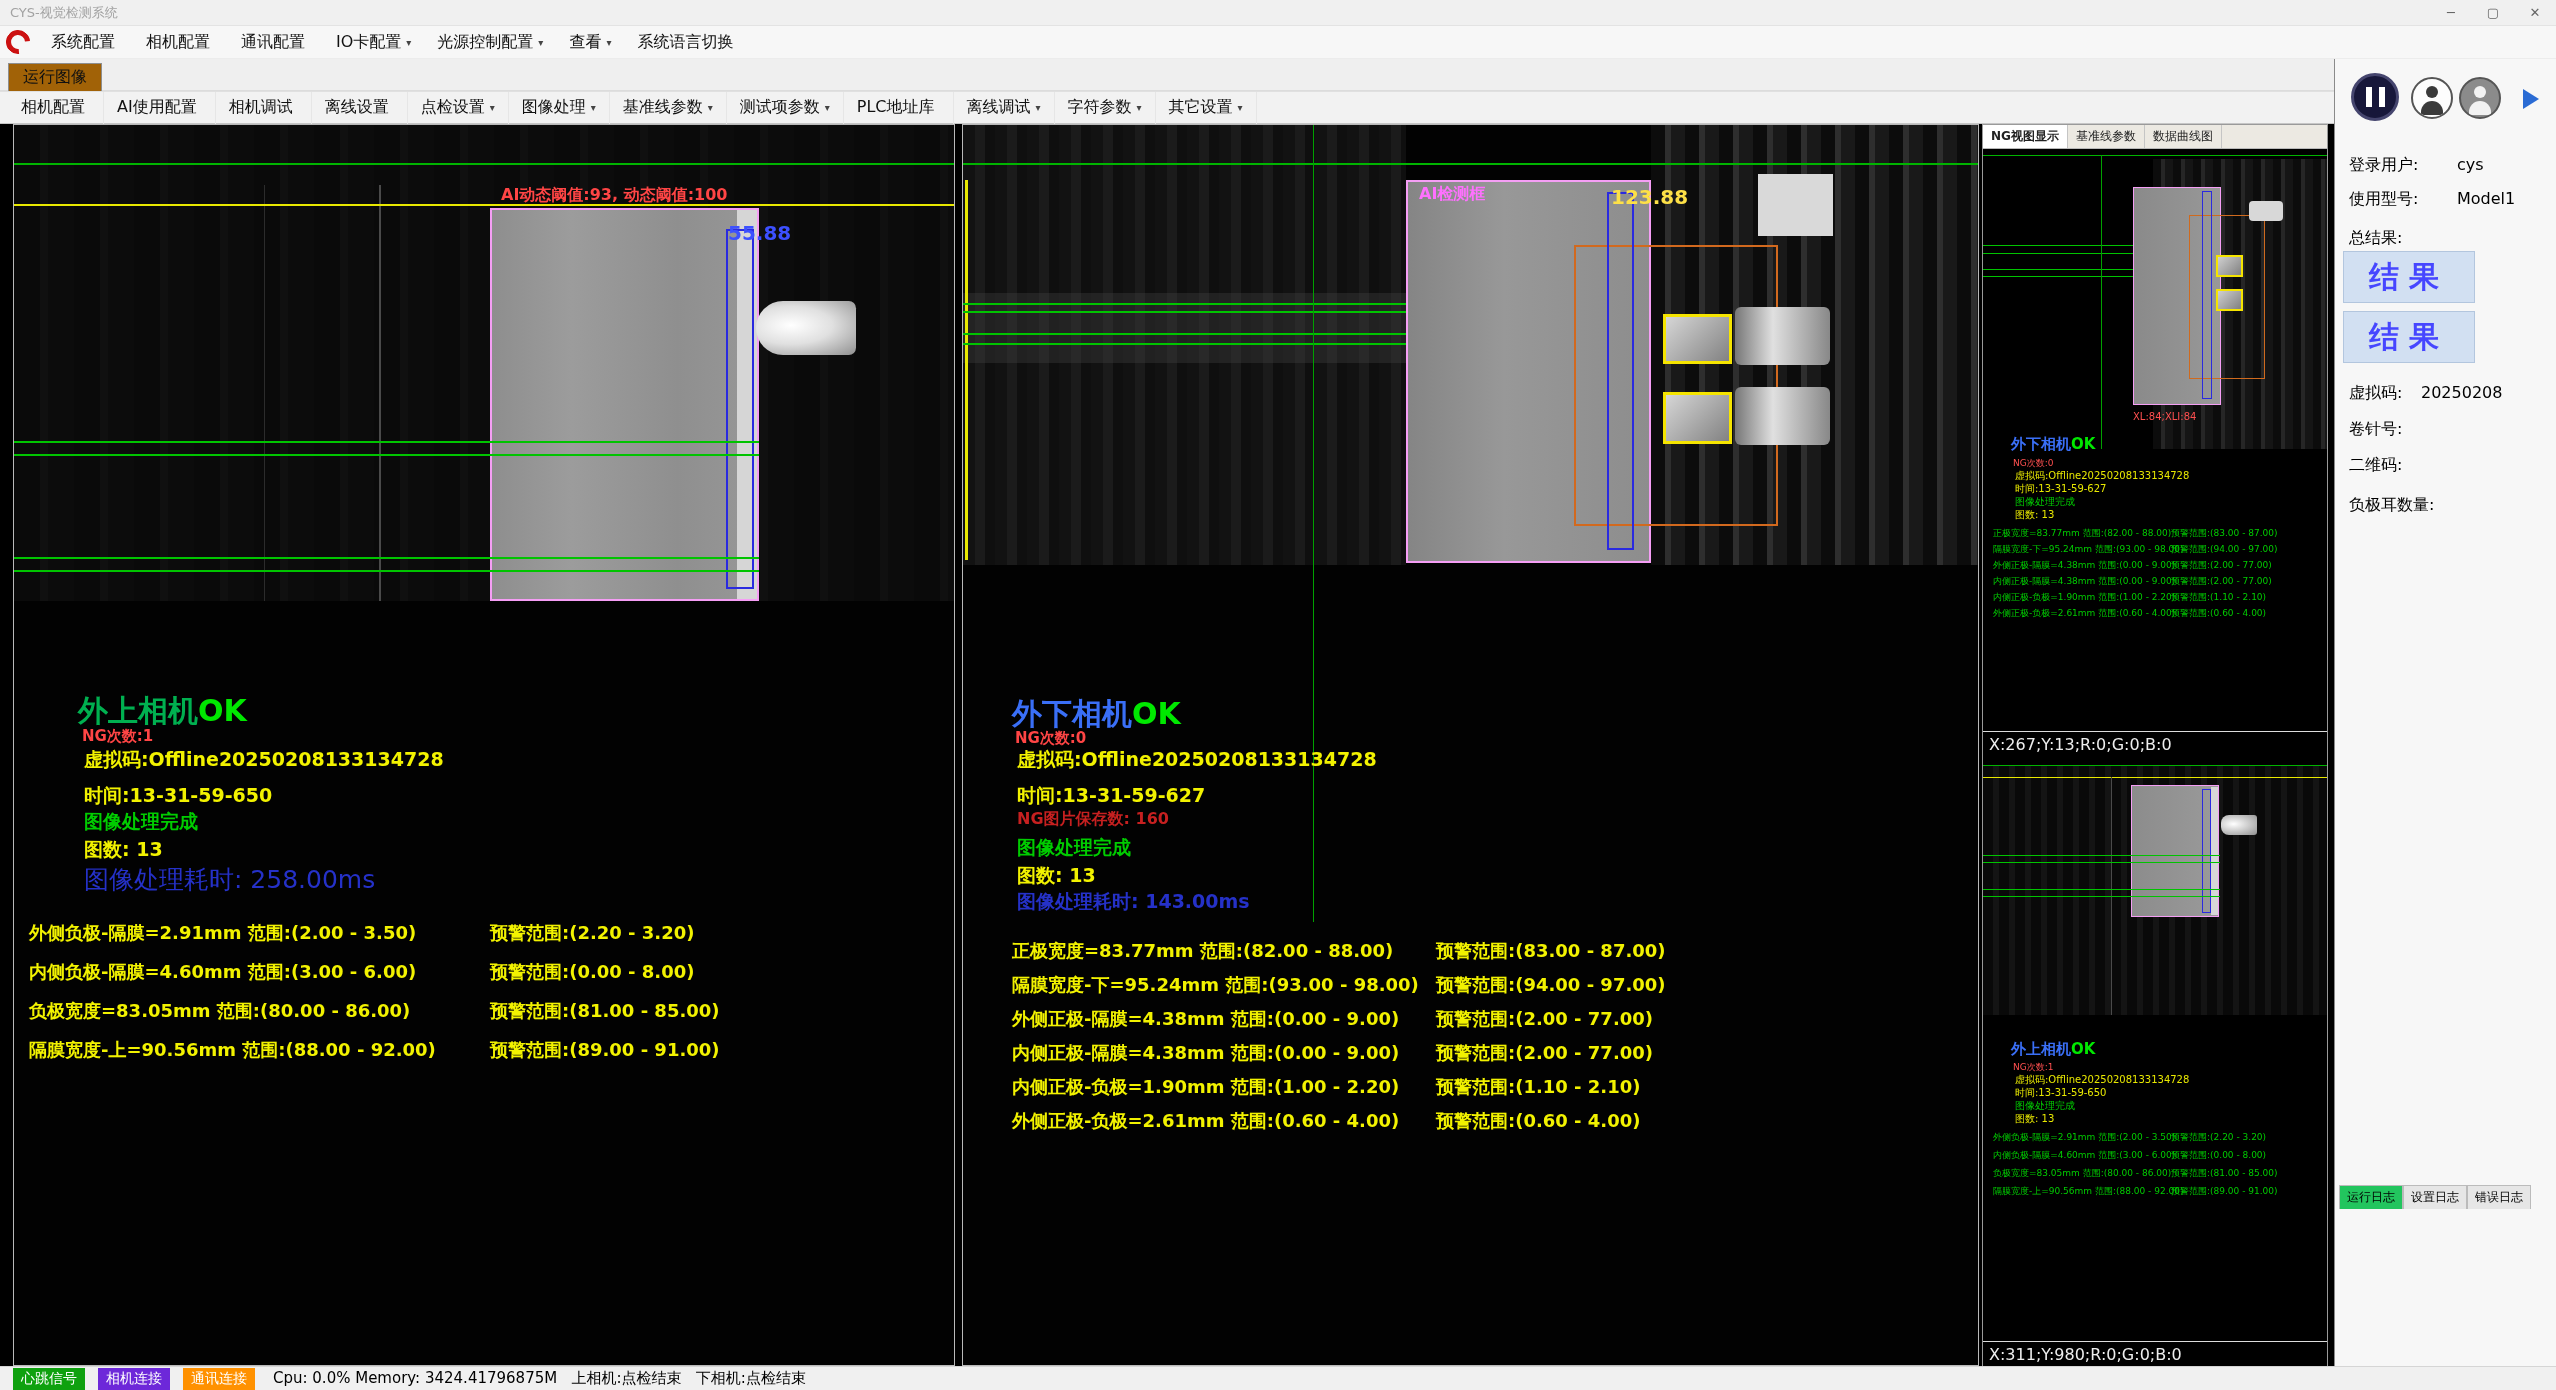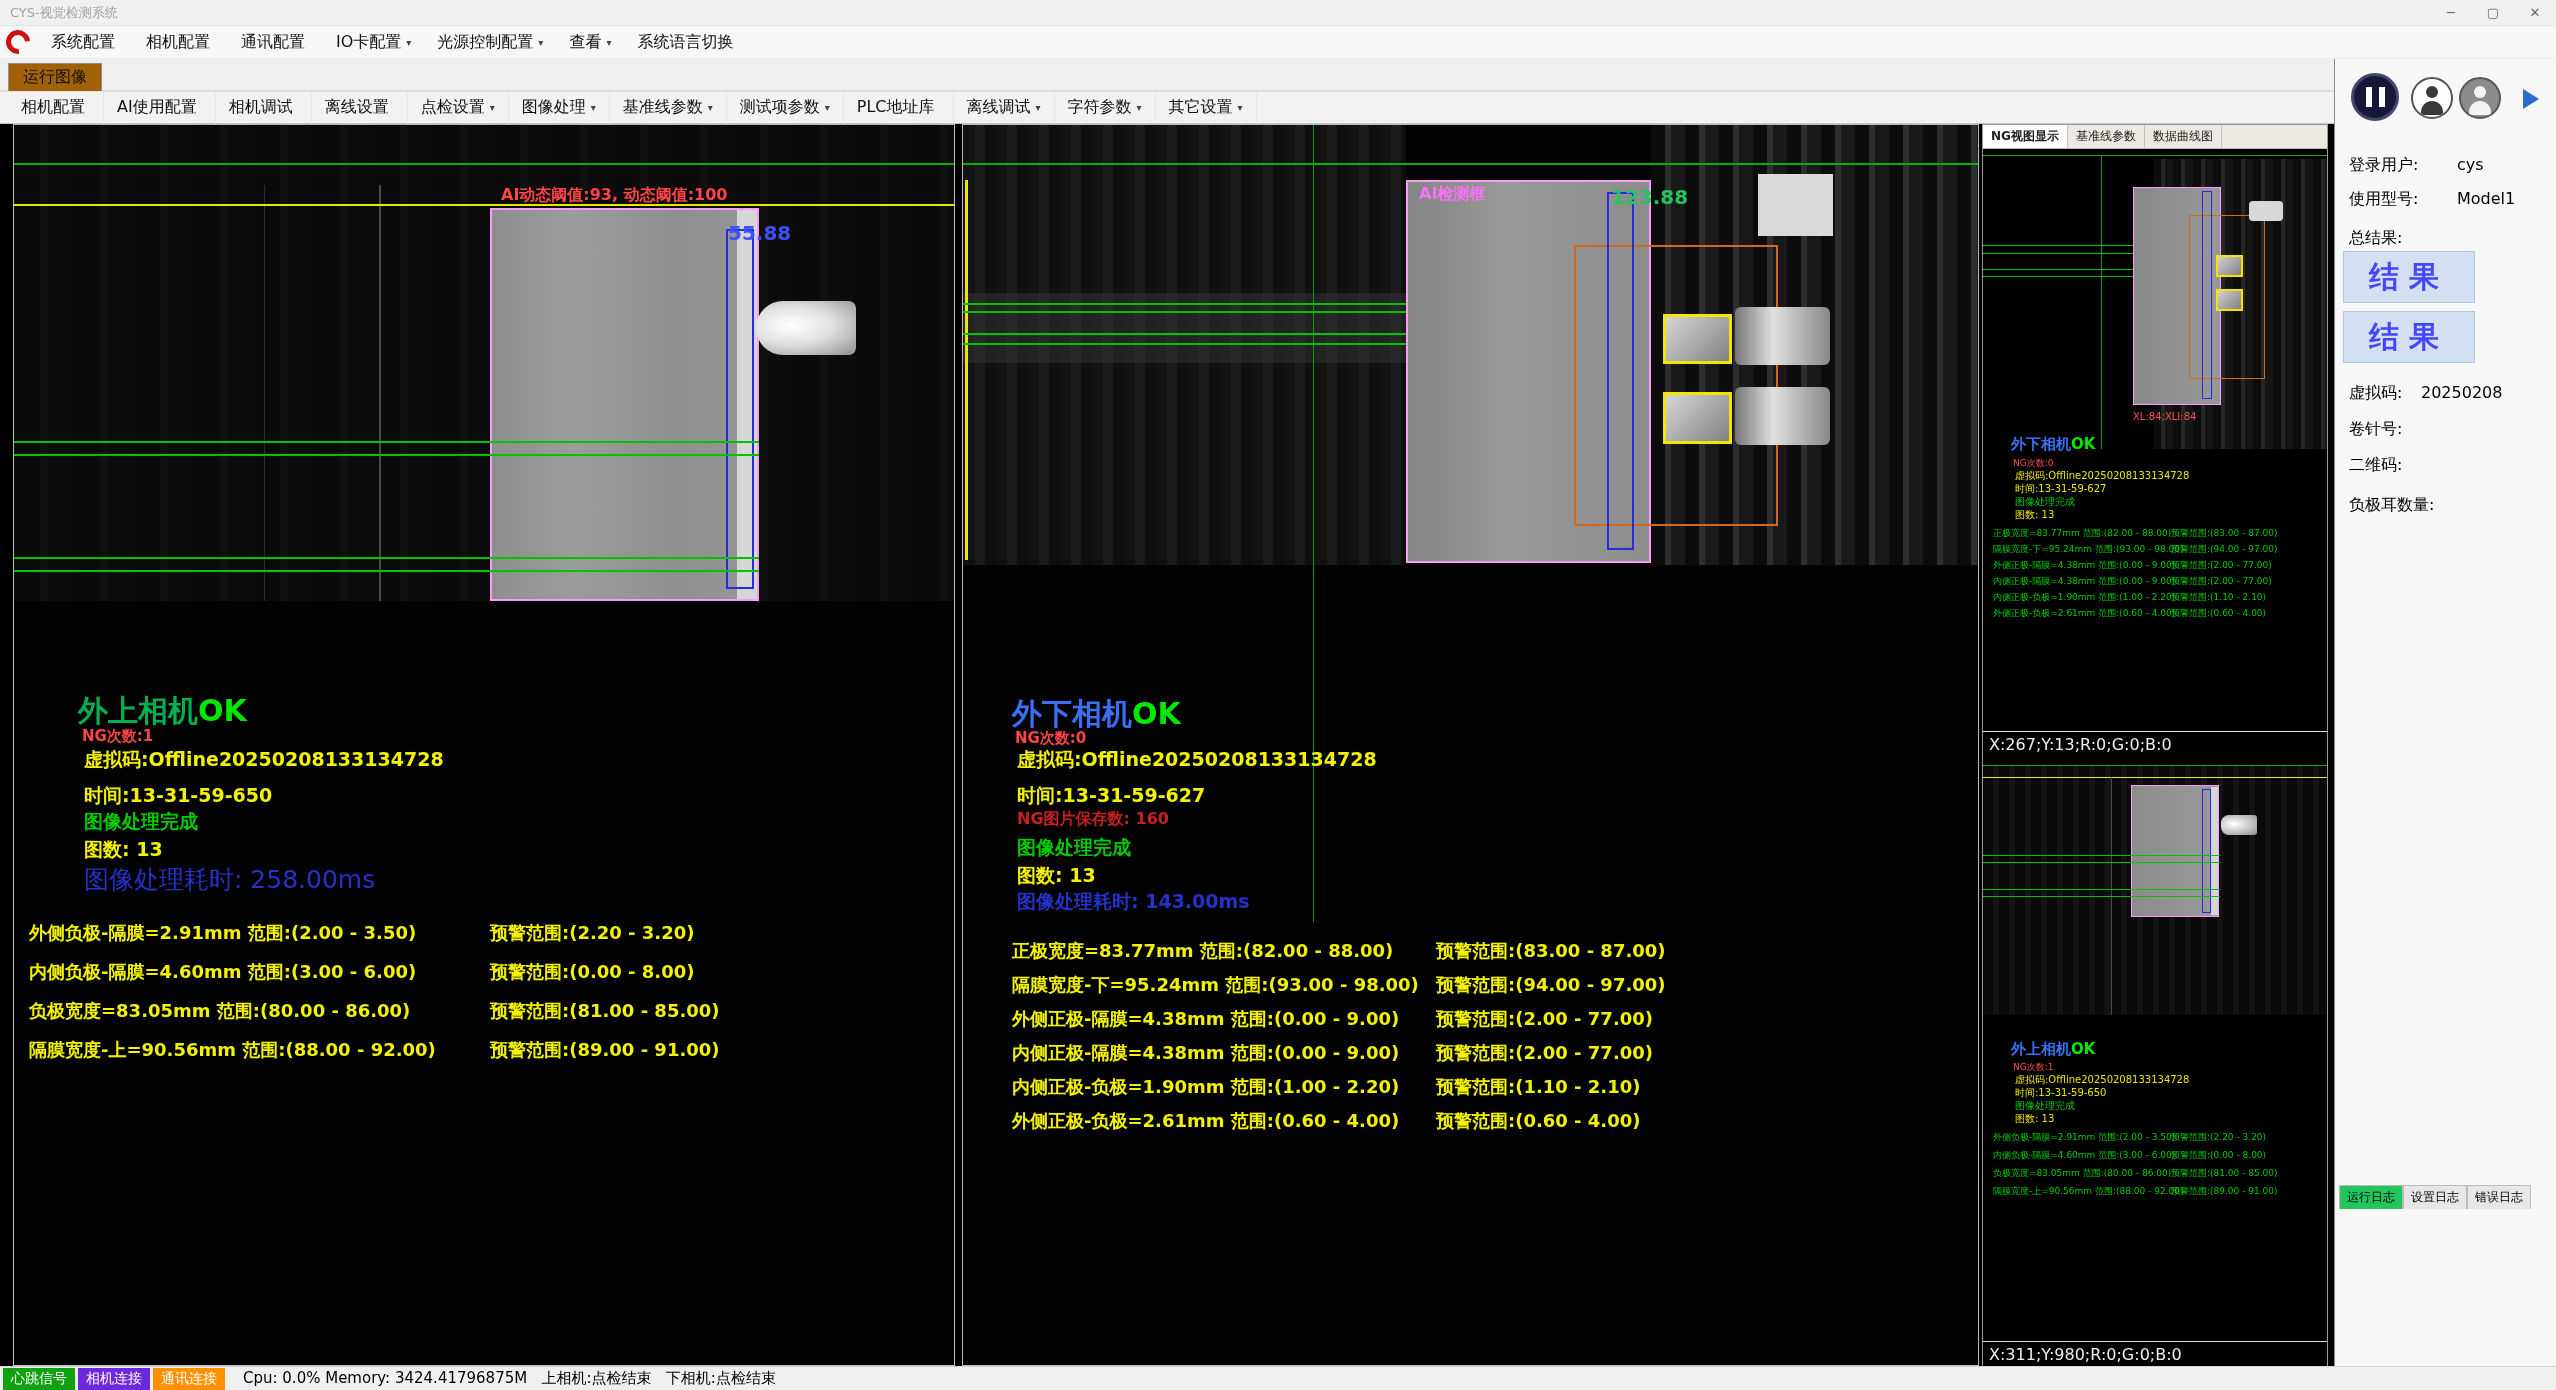--- a/index.html
+++ b/index.html
@@ -49,21 +49,21 @@
 
 #cpanel{position:absolute;left:2334px;top:59px;width:222px;height:1307px;background:#f7f7f7;border-left:1px solid #8a8a8a}
 .cp-label{position:absolute;font-size:16px;color:#000;white-space:nowrap}
 .resultbox{position:absolute;left:8px;width:132px;height:52px;background:#d2e0f2;border:1px solid #b3c6de;display:flex;align-items:center;justify-content:center;font-size:30px;font-weight:700;color:#4646ff;letter-spacing:10px}
 #logtabs{position:absolute;top:1126px;left:4px;display:flex}
 .logtab{font-size:12px;padding:3px 7px;background:#e6e6e6;border:1px solid #bbb;border-bottom:none;cursor:default;white-space:nowrap}
 .logtab.active{background:#22c55e;font-weight:400}
 #logtext{position:absolute;top:1148px;left:4px;right:2px;bottom:4px;background:#fdfdfd;border:1px solid #ccc;font-size:15px;font-weight:600;line-height:1.55;padding:4px 6px;color:#000;word-break:break-all}
 
 #sbar{position:absolute;left:0;top:1366px;width:2556px;height:24px;background:#f0f0f0;display:flex;align-items:center;border-top:1px solid #d5d5d5}
-.badge{font-size:14px;color:#fff;padding:2px 8px;margin-left:3px;white-space:nowrap}
+.badge{font-size:14px;color:#fff;padding:2px 8px;margin-left:13px;white-space:nowrap}
 #b-heart{background:#0fa10f}
 #b-cam{background:#6d28d9}
 #b-comm{background:#ff9100}
 #sbinfo{font-size:15px;color:#000;margin-left:18px;white-space:pre-wrap}
 </style>
 </head>
 <body>
 
 <div id="titlebar">
   <span id="title">CYS-视觉检测系统</span>
@@ -227,21 +227,21 @@
     <div class="abs" style="left:0;top:218px;width:640px;height:2px;background:#00c400"></div>
     <div class="abs" style="left:350px;top:0;width:1px;height:797px;background:#00a000"></div>
     <div class="abs" style="left:443px;top:55px;width:245px;height:383px;background:linear-gradient(90deg,#858585,#989898 40%,#8d8d8d);border:2px solid #f59ef5"></div>
     <div class="abs" style="left:611px;top:120px;width:204px;height:281px;border:2px solid #d2691e"></div>
     <div class="abs" style="left:644px;top:67px;width:27px;height:358px;border:2px solid #2a2ae0"></div>
     <div class="abs" style="left:700px;top:189px;width:69px;height:50px;border:3px solid #f5e400;background:linear-gradient(135deg,#d6d6d6,#828282)"></div>
     <div class="abs" style="left:700px;top:267px;width:69px;height:52px;border:3px solid #f5e400;background:linear-gradient(135deg,#d6d6d6,#828282)"></div>
     <div class="abs" style="left:772px;top:182px;width:95px;height:58px;border-radius:6px;background:linear-gradient(90deg,#777,#e0e0e0 40%,#888)"></div>
     <div class="abs" style="left:772px;top:262px;width:95px;height:58px;border-radius:6px;background:linear-gradient(90deg,#777,#e0e0e0 40%,#888)"></div>
     <span class="abs" style="left:456px;top:59px;font-size:16px;color:#ff70ff;font-weight:700">AI检测框</span>
-    <span class="abs" style="left:648px;top:60px;font-size:20px;color:#22c55e;font-weight:700">123.88</span>
+    <span class="abs" style="left:648px;top:60px;font-size:20px;color:#fde047;font-weight:700">123.88</span>
 
     <div class="abs" style="left:49px;top:569px;font-size:30px;font-weight:700;white-space:nowrap">
       <span style="color:#3a6ff7">外下相机</span><span style="color:#00e800">OK</span>
     </div>
     <span class="abs" style="left:52px;top:604px;font-size:15px;color:#ff4545;font-weight:700">NG次数:0</span>
     <span class="abs yellow" style="left:54px;top:622px;font-size:19px">虚拟码:Offline20250208133134728</span>
     <span class="abs yellow" style="left:54px;top:658px;font-size:19px">时间:13-31-59-627</span>
     <span class="abs" style="left:54px;top:684px;font-size:16px;color:#c62020;font-weight:700">NG图片保存数: 160</span>
     <span class="abs" style="left:54px;top:710px;font-size:19px;color:#00cc00;font-weight:700">图像处理完成</span>
     <span class="abs yellow" style="left:54px;top:738px;font-size:19px">图数: 13</span>

